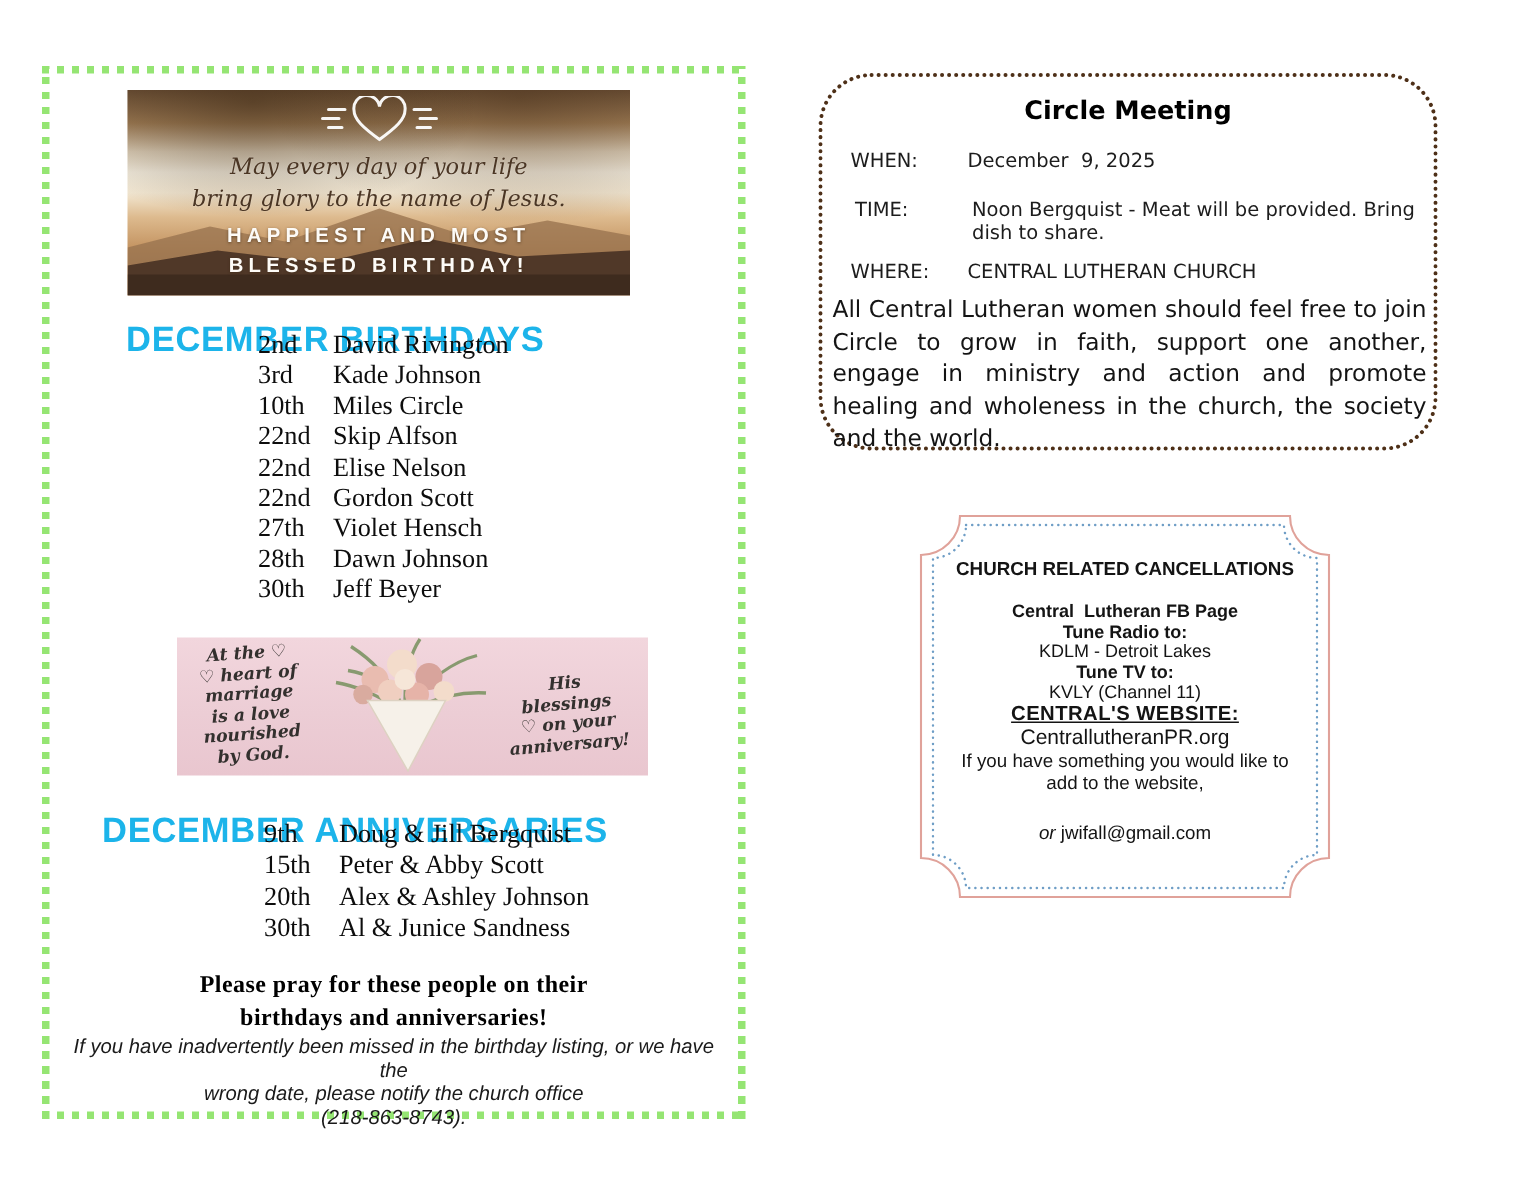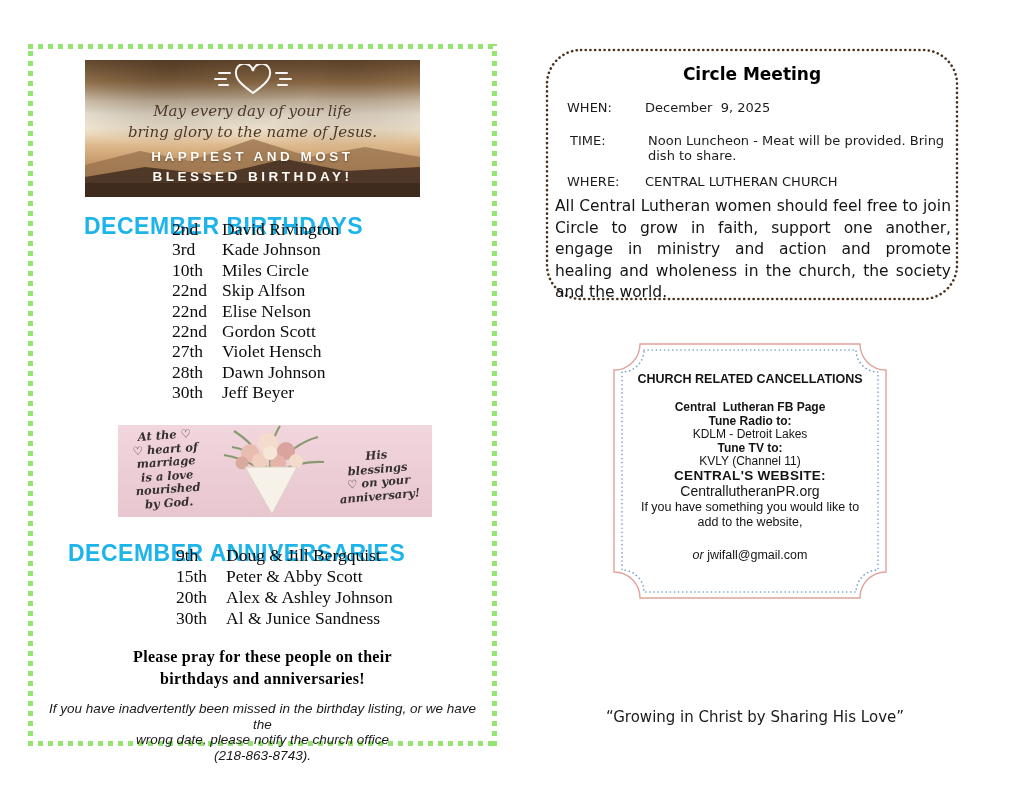--- a/index.html
+++ b/index.html
@@ -51,21 +51,21 @@
   .hand{position:absolute;font-family:"DejaVu Serif",serif;font-style:italic;font-weight:bold;
     color:#33302e;white-space:pre-line;}
   .hand-left{left:16px;top:4px;font-size:11.5px;line-height:13.5px;transform:rotate(-4deg);text-align:center;}
   .hand-right{right:14px;top:24px;font-size:11.5px;line-height:13.5px;transform:rotate(-5deg);text-align:center;}
   .bouquet{position:absolute;left:0;top:0;}
 
   .pray{position:absolute;left:0;top:602px;width:100%;text-align:center;
     font-family:Liberation Serif, serif;font-weight:bold;font-size:16px;line-height:21.5px;
     letter-spacing:.3px;color:#000;white-space:pre-line;}
   .note{position:absolute;left:14px;top:646px;width:441px;text-align:center;
-    font-style:italic;font-size:13.5px;line-height:15.5px;color:#1a1a1a;white-space:pre-line;margin-top:11px;}
+    font-style:italic;font-size:13.5px;line-height:15.5px;color:#1a1a1a;white-space:pre-line;}
 
   
   .circle-box{position:absolute;left:545px;top:48px;width:414px;height:253px;
     font-family:"DejaVu Sans",sans-serif;}
   .circle-border{position:absolute;left:0;top:0;}
   .circle-title{position:absolute;left:0;top:16px;width:100%;text-align:center;
     font-size:17px;font-weight:bold;color:#000;margin:0;}
   .cm-row{position:absolute;font-size:13px;color:#1c1c1c;}
   .cm-label{position:absolute;left:0;}
   .cm-value{position:absolute;left:78px;width:312px;white-space:pre-line;}
@@ -79,21 +79,21 @@
   .cancel-box{position:absolute;left:610px;top:340px;width:280px;height:262px;
     font-family:"Liberation Sans",sans-serif;text-align:center;color:#141414;}
   .cancel-frame{position:absolute;left:0;top:0;}
   .cb{position:absolute;left:0;width:100%;}
   .cb-title{top:32px;font-size:12.5px;font-weight:bold;}
   .cb-fb{top:60px;font-size:12px;font-weight:bold;white-space:pre-wrap;}
   .cb-radio-label{top:73.5px;font-size:12px;font-weight:bold;}
   .cb-radio{top:87px;font-size:12px;}
   .cb-tv-label{top:100.5px;font-size:12px;font-weight:bold;}
   .cb-tv{top:114px;font-size:12px;}
-  .cb-site-label{top:128px;font-size:13.5px;font-weight:bold;letter-spacing:.3px;}
+  .cb-site-label{top:128px;font-size:13.5px;font-weight:bold;text-decoration:underline;letter-spacing:.3px;}
   .cb-site{top:143px;font-size:14px;}
   .cb-note{top:160px;font-size:12.5px;line-height:14.5px;white-space:pre-line;}
   .cb-contact{top:191px;font-size:12.5px;white-space:pre-wrap;}
   .cb-email{top:208px;font-size:12.5px;}
   .cb-email .or{font-style:italic;text-align:center;}
 
   .quote{position:absolute;left:555px;top:708px;width:400px;text-align:center;
     font-family:"DejaVu Sans",sans-serif;font-size:15px;color:#1a1a1a;}
 </style>
 </head>
@@ -230,21 +230,21 @@
       <rect x="2" y="2" width="410" height="249" rx="34" ry="34" fill="none" stroke="#4e3018" stroke-width="2.6" stroke-linecap="round" stroke-dasharray="0.1 4.6"></rect>
     </svg>
     <h2 class="circle-title">Circle Meeting</h2>
 
     <div class="cm-row cm-row1">
       <span class="cm-label">WHEN:</span>
       <span class="cm-value pre" style="white-space:pre-wrap">December  9, 2025</span>
     </div>
     <div class="cm-row cm-row2">
       <span class="cm-label">TIME:</span>
-      <span class="cm-value">Noon Luncheon - Meat will be provided. Bring
+      <span class="cm-value">Noon Bergquist - Meat will be provided. Bring
 dish to share.</span>
     </div>
     <div class="cm-row cm-row3">
       <span class="cm-label">WHERE:</span>
       <span class="cm-value">CENTRAL LUTHERAN CHURCH</span>
     </div>
 
     <p class="circle-body">All Central Lutheran women should feel free to join Circle to grow in faith, support one another, engage in ministry and action and promote healing and wholeness in the church, the society and the world.</p>
   </section>
 
@@ -259,15 +259,14 @@
     <div class="cb cb-radio">KDLM - Detroit Lakes</div>
     <div class="cb cb-tv-label">Tune TV to:</div>
     <div class="cb cb-tv">KVLY (Channel 11)</div>
     <div class="cb cb-site-label">CENTRAL'S WEBSITE:</div>
     <div class="cb cb-site">CentrallutheranPR.org</div>
     <div class="cb cb-note">If you have something you would like to
 add to the website,</div>
     <div class="cb cb-email"><span class="or">or</span><span> jwifall@gmail.com</span></div>
   </section>
 
-  <div class="quote">“Growing in Christ by Sharing His Love”</div>
 
 </div>
 
 </body></html>

